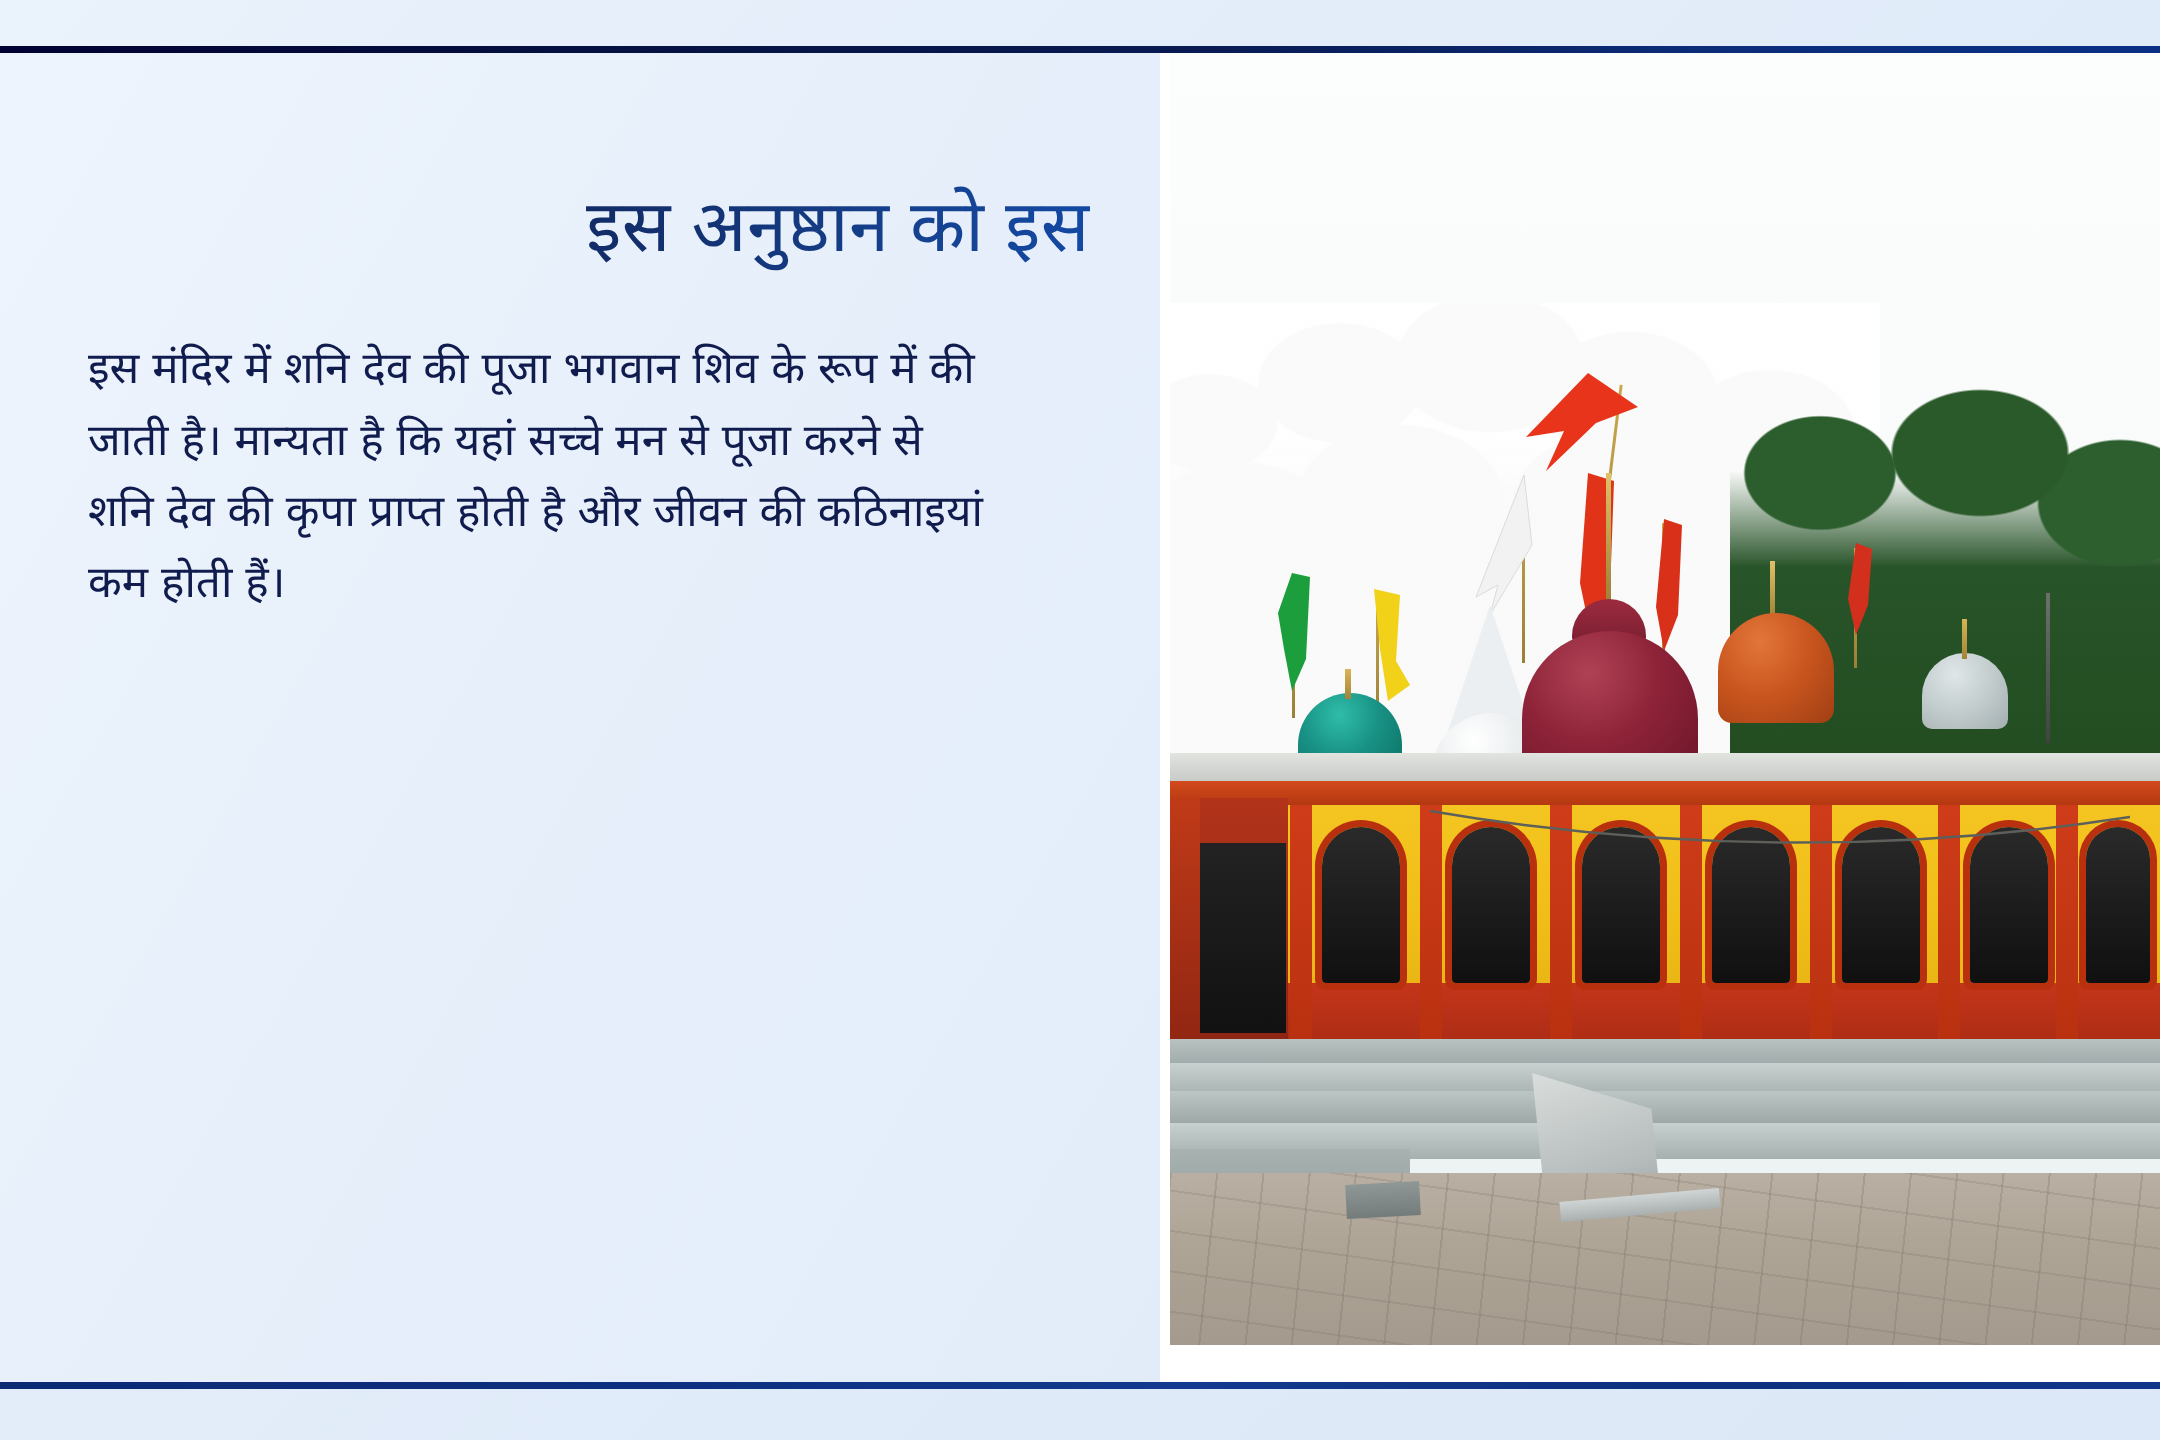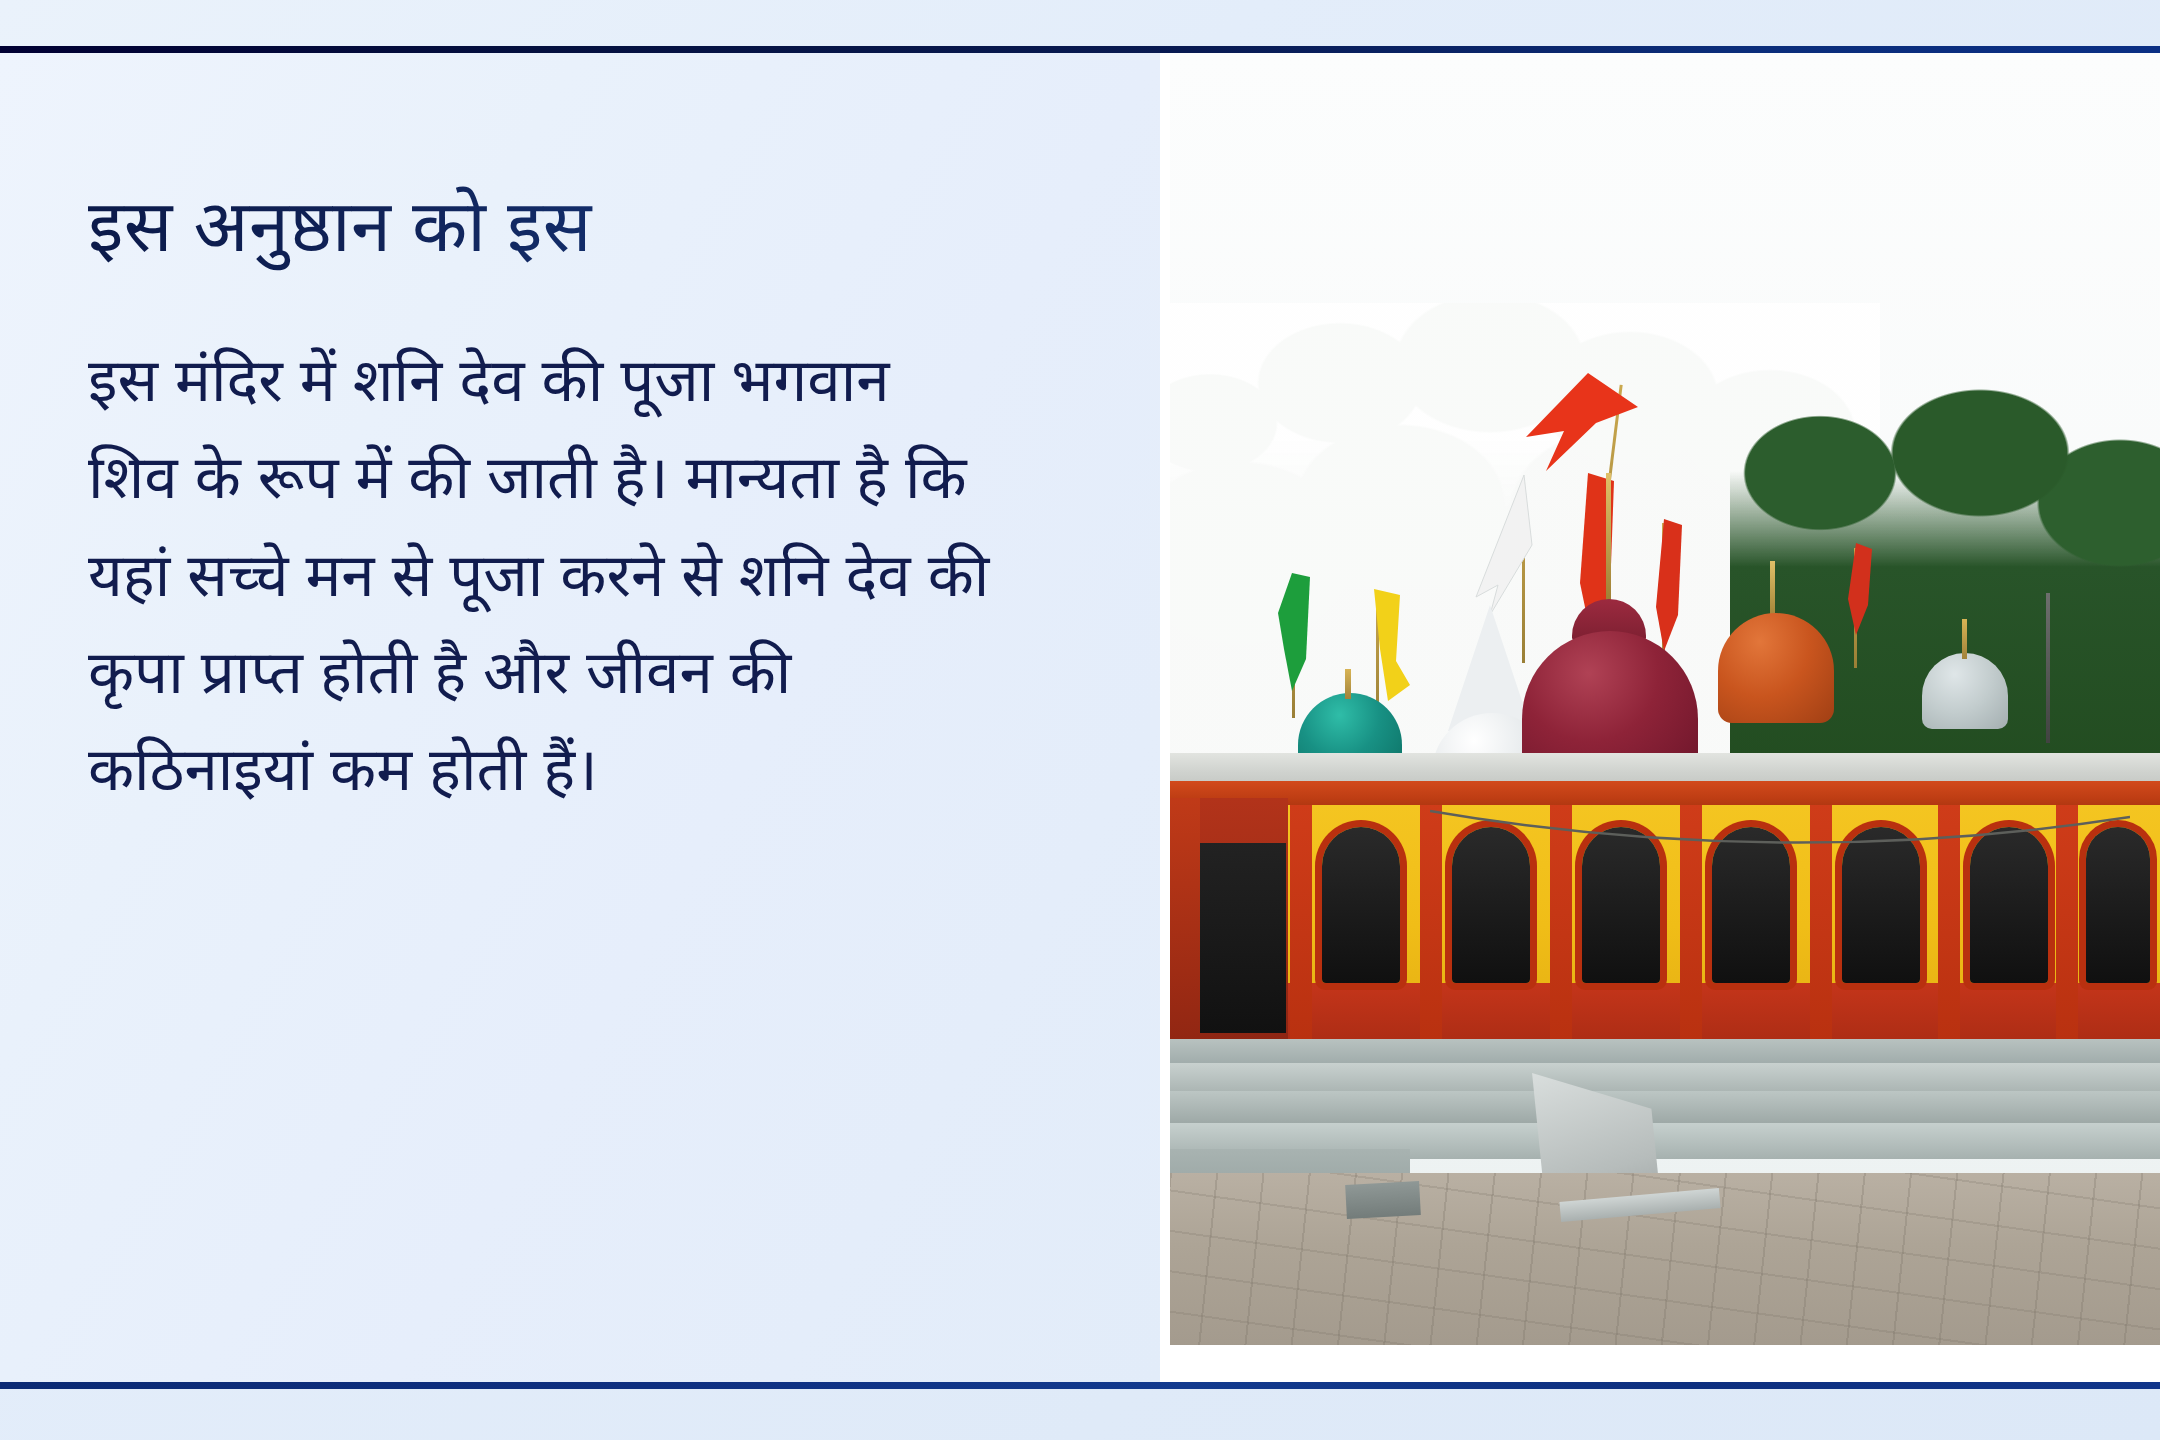--- a/index.html
+++ b/index.html
@@ -20,21 +20,21 @@
   .rule.bottom { top:1382px;
     background:linear-gradient(90deg,#0b2a74 0%,#0e2f80 30%,#123a8e 55%,#0d2f7f 78%,#10358a 100%); }
 
   
   .left-panel {
     position:absolute; left:0; top:53px; width:1160px; height:1329px;
     padding:60px 70px 0 88px;
     background:linear-gradient(120deg,#eef4fd 0%,#e9f1fb 30%,#e6eefb 60%,#e2ecf9 100%);
     z-index:10;
   }
-  .heading { margin-top:62px; }
+  .heading { margin-top:62px;text-align:right; }
   .heading .line {
     font-family:"Liberation Sans", sans-serif;
     font-size:72px;
     line-height:1.42;
     letter-spacing:0.5px;
     white-space:nowrap;
   }
   .heading .line1 {
     font-weight:400;
     background:linear-gradient(90deg,#0b1a4a 0%,#102257 28%,#13306f 58%,#15418f 82%,#1349a3 100%);
@@ -44,21 +44,21 @@
   .heading .line2 {
     font-weight:700;
     margin-top:6px;
     background:linear-gradient(90deg,#081339 0%,#0c1c50 18%,#123070 45%,#1547a5 72%,#1356c4 100%);
     -webkit-background-clip:text; background-clip:text; color:transparent;
   }
 
   .body-copy {
     margin-top:56px;
     font-family:"Liberation Serif", serif;
-    font-size:60px;
+    font-size:44px;
     line-height:1.62;
     color:#111c4e;
     max-width:905px;
     word-spacing:2px;
   }
 
   
   .photo-frame {
     position:absolute; left:1160px; top:53px; width:1000px; height:1329px;
     background:#ffffff; overflow:hidden; z-index:20;

